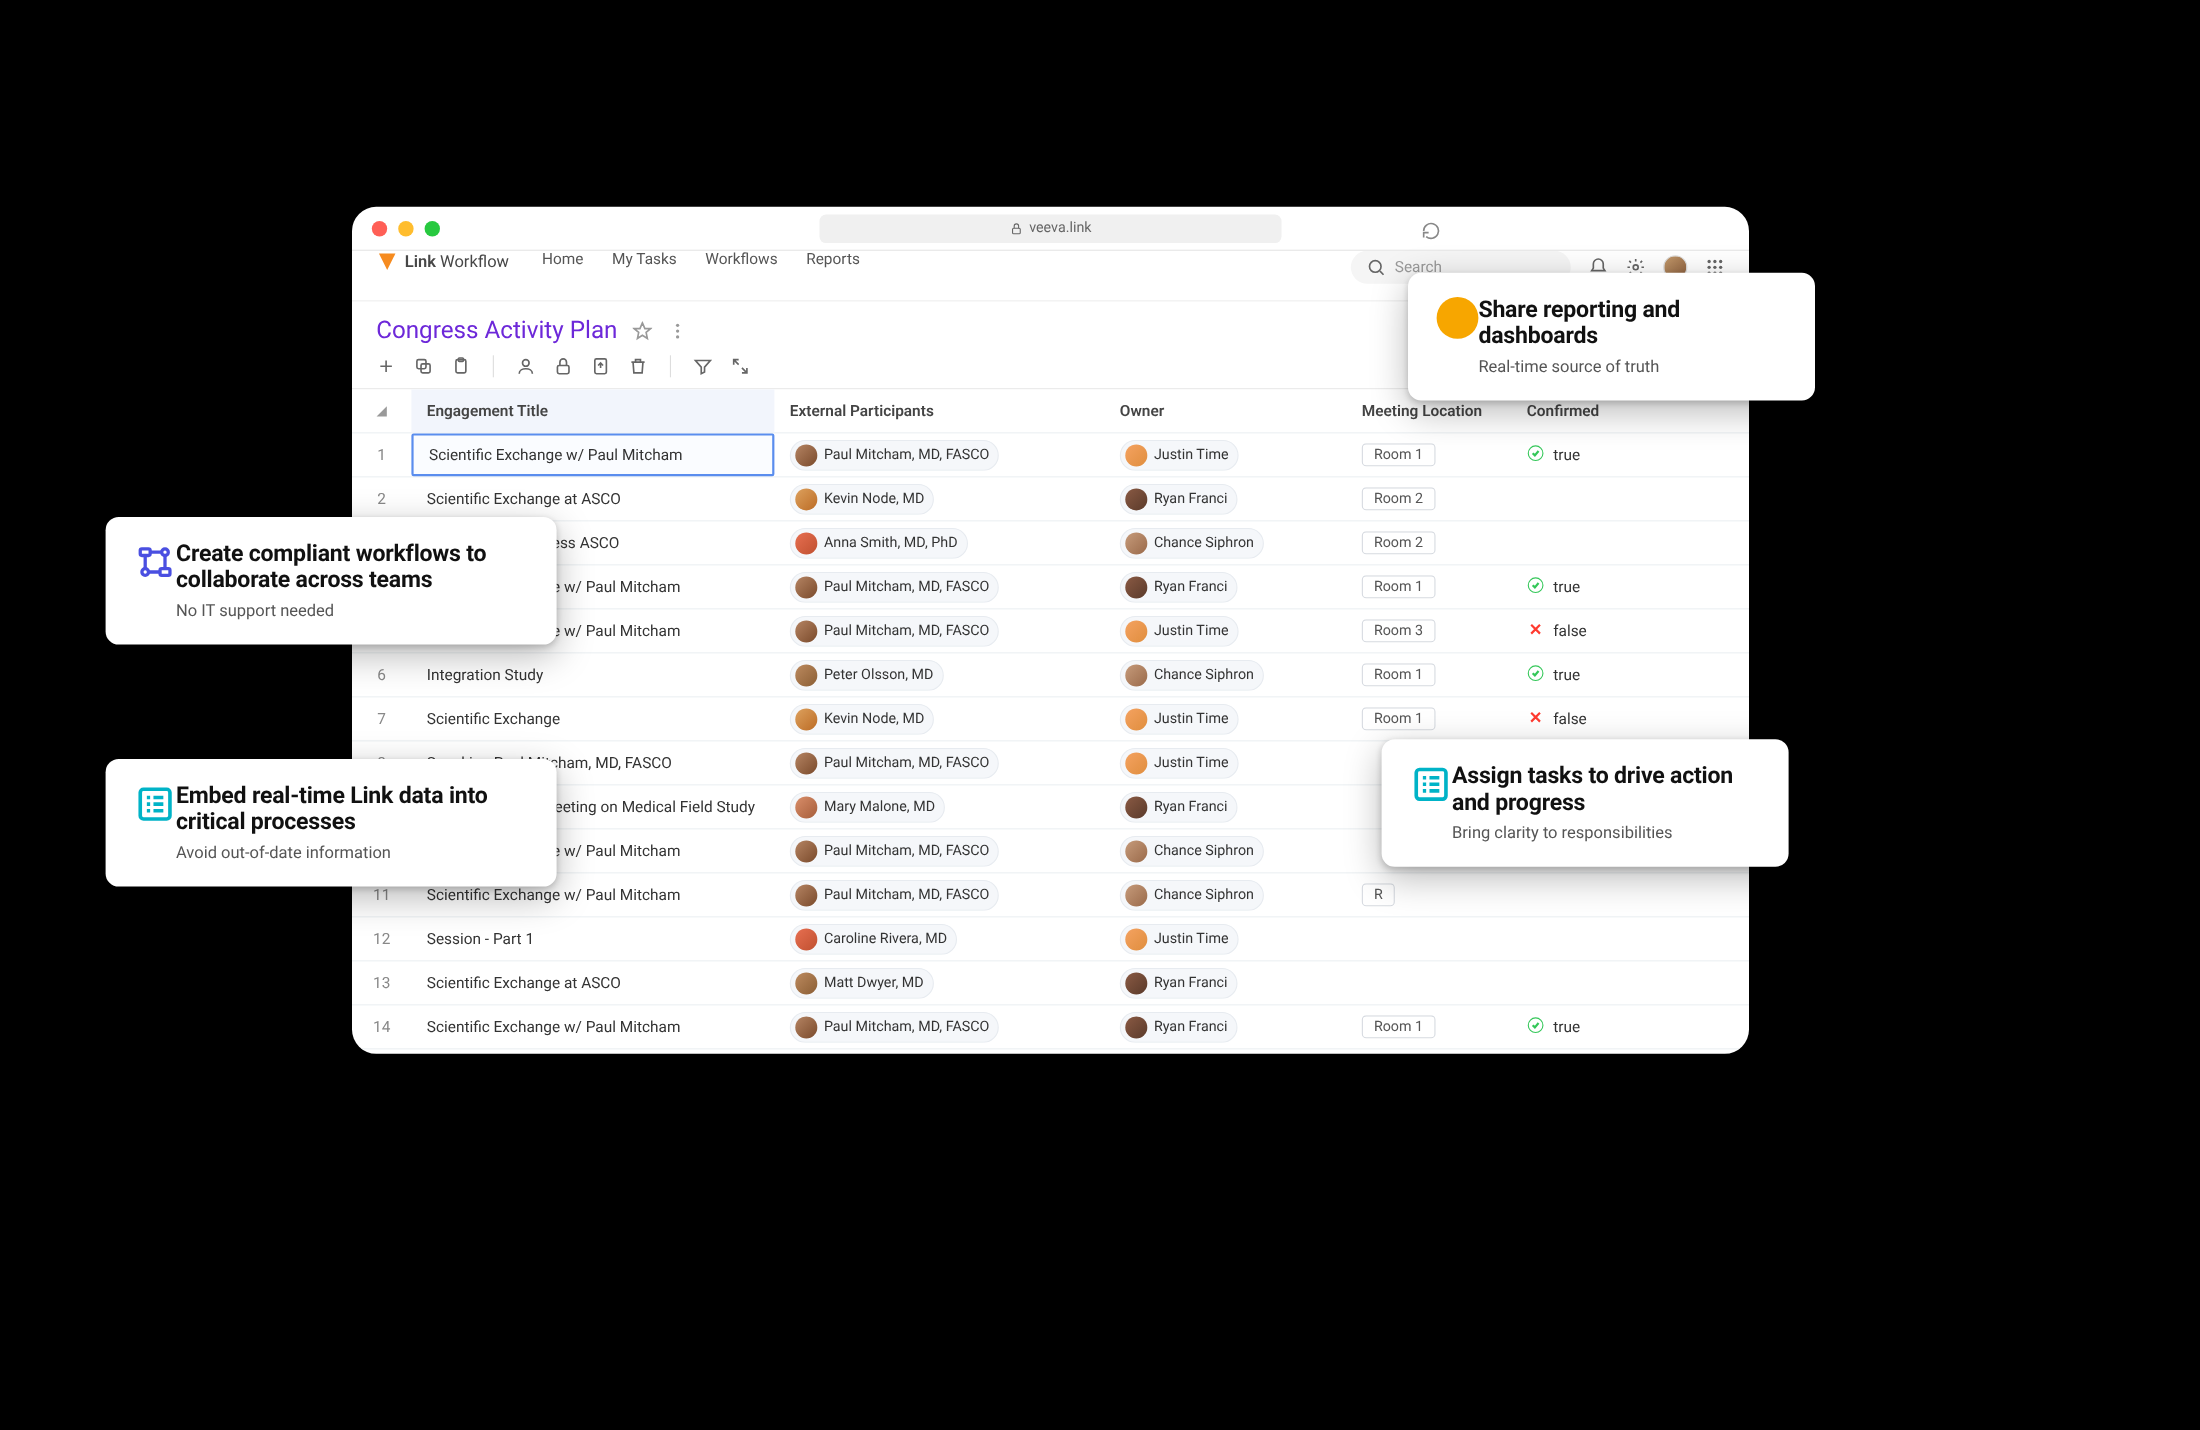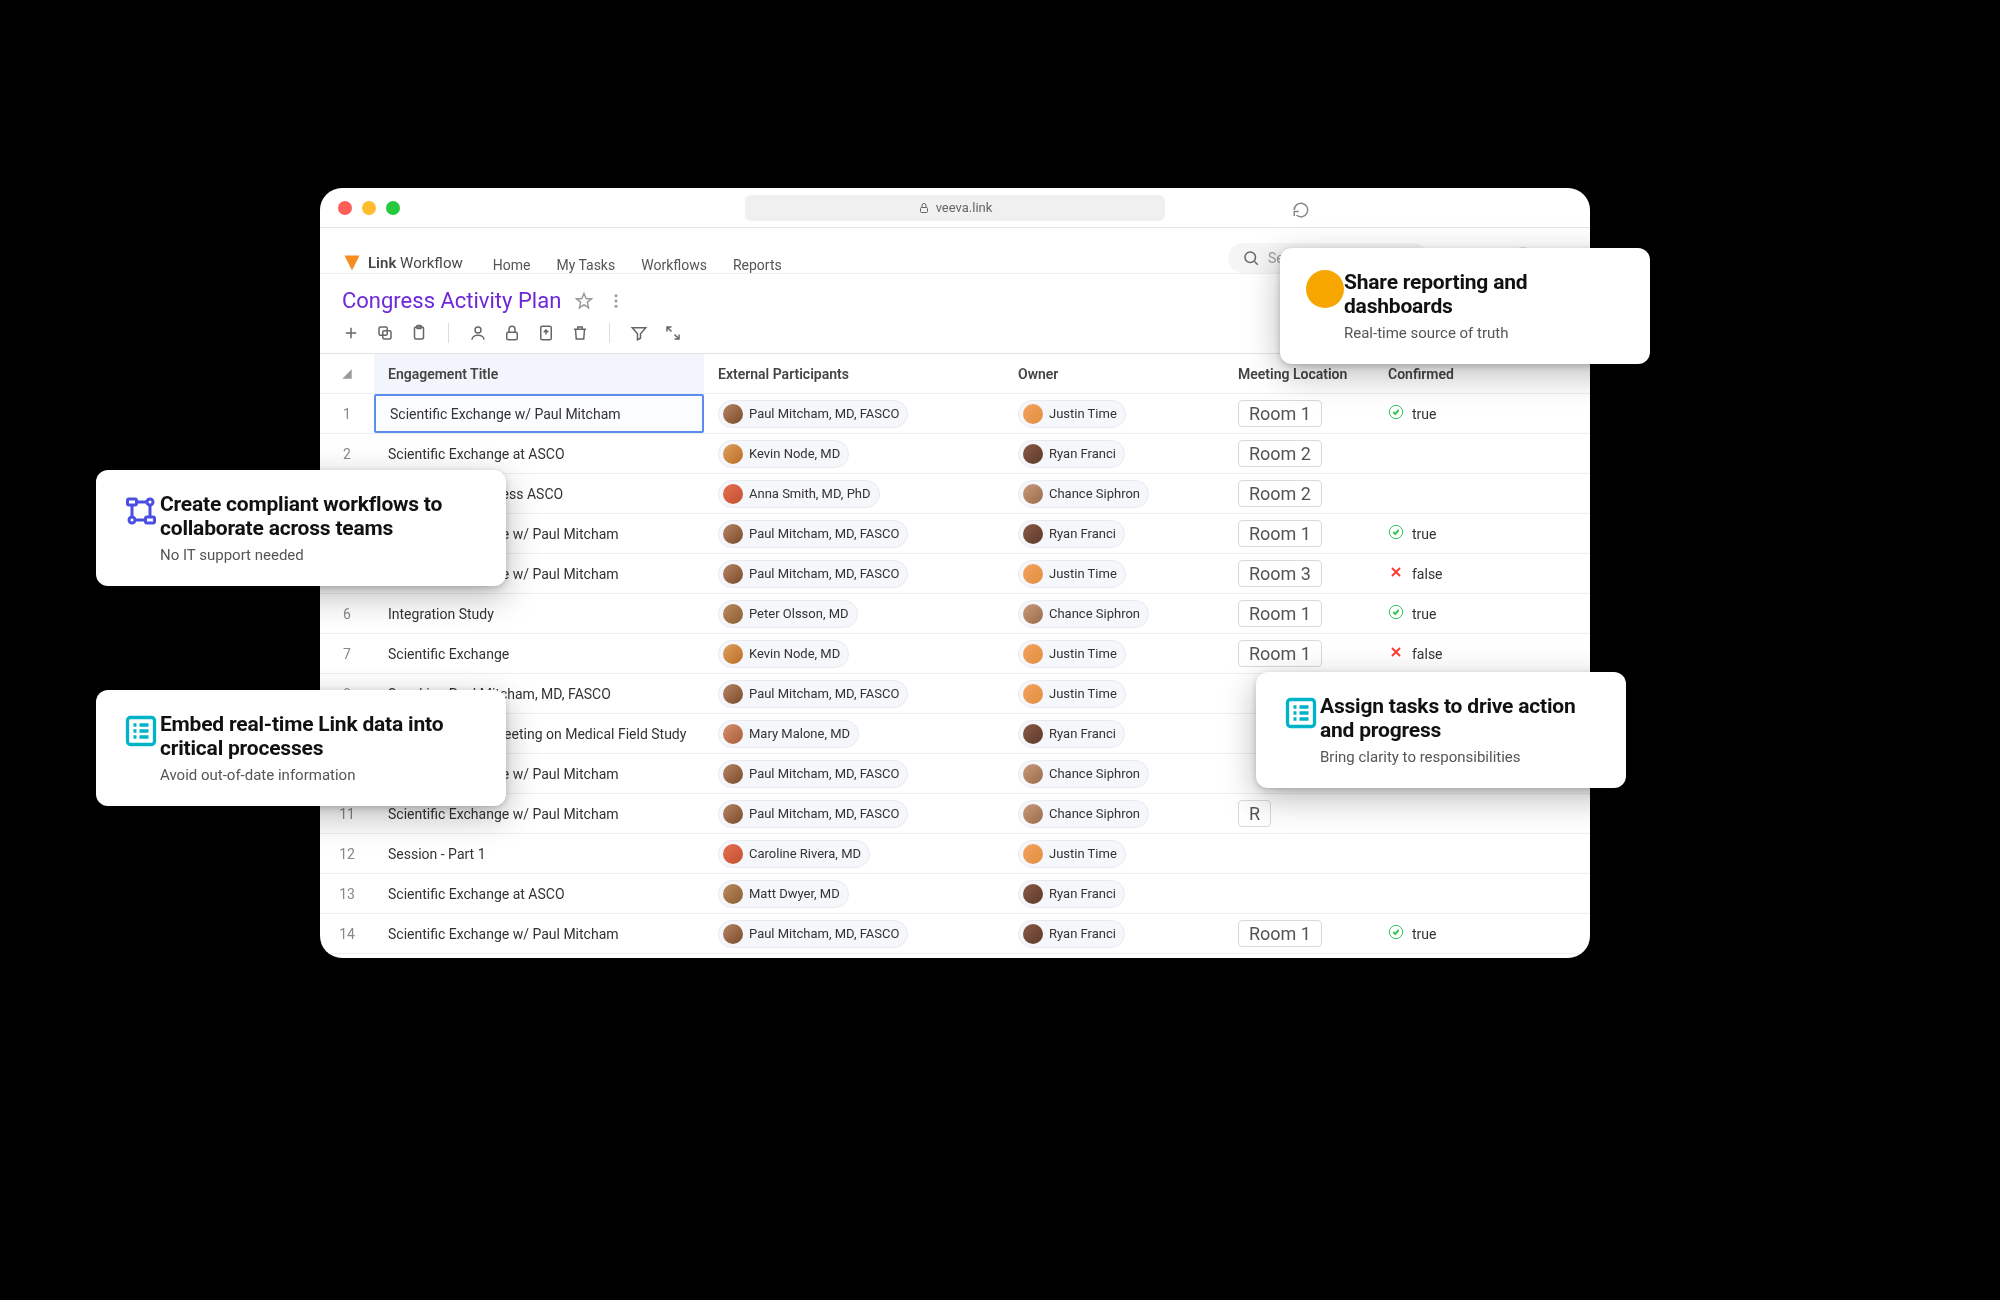--- a/index.html
+++ b/index.html
@@ -61,21 +61,21 @@
     right: 280px;
     top: 13px;
     width: 18px; height: 18px;
     color: #888;
   }
 
   
   .app-header {
     height: 46px;
     display: flex;
-    align-items: flex-end;
+    align-items: flex-start;
     padding: 0 22px;
     gap: 30px;
     border-bottom: 1px solid #eee;
   }
   .brand { display: flex; align-items: center; gap: 6px; }
   .brand-logo {
     width: 20px; height: 20px;
     color: #f68b1f;
   }
   .brand-text { font-size: 15px; color: #474747; }
@@ -152,21 +152,21 @@
     display: inline-flex;
     align-items: center;
     gap: 6px;
     padding: 3px 8px 3px 4px;
     border-radius: 16px;
     background: #f5f7fa;
     border: 1px solid #e7ebf0;
     font-size: 13px;
     color: #333;
   }
-  .room-chip { background: #fff; border: 1px solid #d6dae0; border-radius: 4px; padding: 2px 10px; font-size: 18px; color: #555; }
+  .room-chip { background: #fff; border: 1px solid #d6dae0; border-radius: 4px; padding: 2px 10px; font-size: 13px; color: #555; }
   .chip-avatar { width: 20px; height: 20px; border-radius: 10px; flex: 0 0 20px; }
   .confirmed-cell { gap: 8px; align-items: center; }
   .check-true { color: #34c759; }
   .check-false { color: #ff3b30; }
   .confirmed-cell .ic { width: 16px; height: 16px; }
 
   
   .floatcard {
     position: absolute;
     background: #fff;

